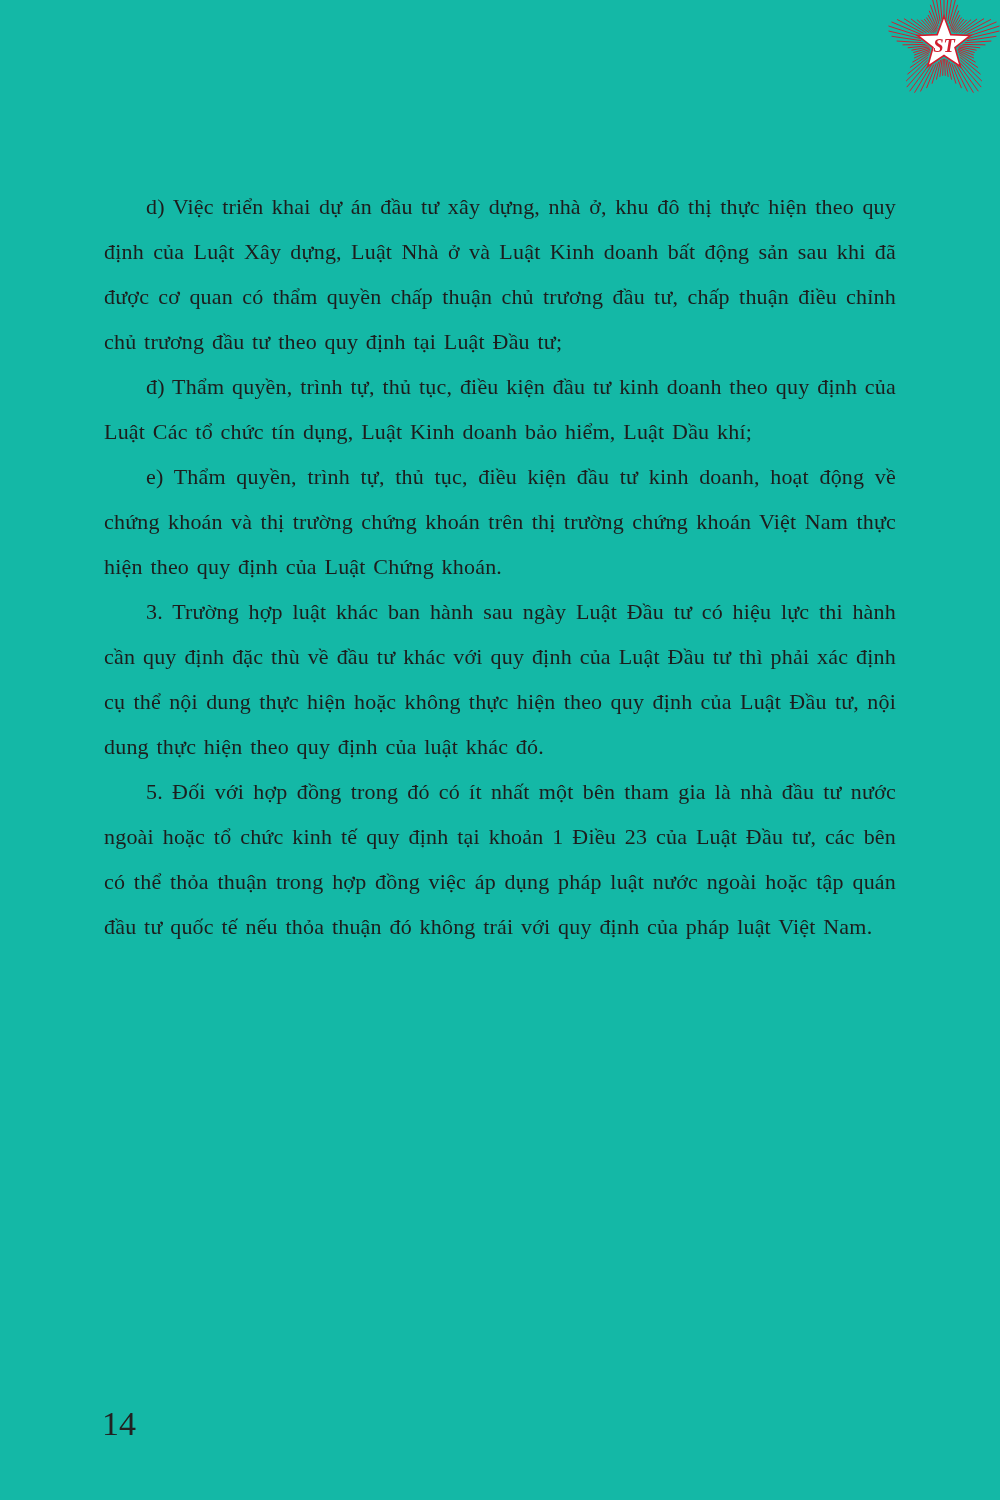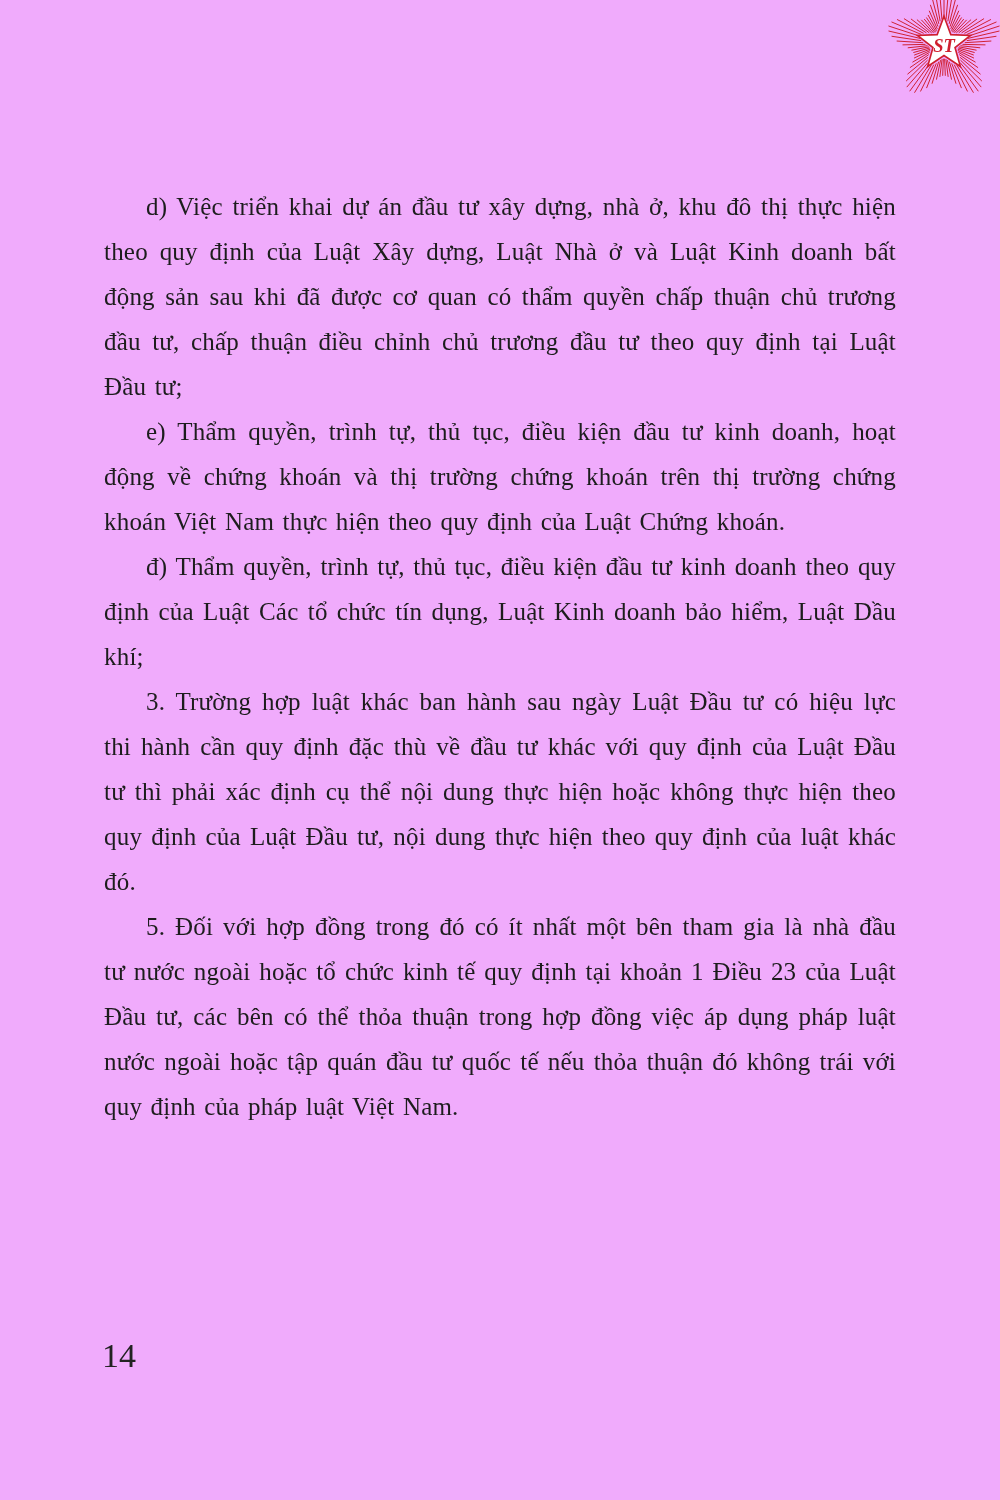--- a/index.html
+++ b/index.html
@@ -1,44 +1,44 @@
 <!DOCTYPE html>
 <html lang="vi"><head>
 <meta charset="utf-8">
 <style>
   html, body { margin: 0; padding: 0; background: #e8e8e8; }
   .page {
     position: relative;
     width: 1000px;
     height: 1500px;
     margin: 0 auto;
-    background: #f0abfc;
+    background: #14b8a6;
     overflow: hidden;
     font-family: "Liberation Serif", "DejaVu Serif", serif;
     color: #1d1d1d;
   }
   .text-block {
     position: absolute;
     left: 104px;
     top: 184px;
     width: 792px;
-    font-size: 25px;
+    font-size: 22px;
     line-height: 45px;
     text-align: justify;
     letter-spacing: 0.2px;
   }
   .text-block p {
     margin: 0;
     text-indent: 42px;
     word-spacing: 2px;
   }
   .page-number {
     position: absolute;
     left: 102px;
-    top: 1336px;
+    top: 1404px;
     font-size: 34px;
     line-height: 40px;
     color: #222222;
     text-align: center;
   }
   .publisher-logo {
     position: absolute;
     top: -14px;
     right: -2px;
     width: 116px;
@@ -132,23 +132,23 @@
         </g>
       <polygon class="star-core" points="50,26 55.88,41.91 72.83,42.58 59.51,53.09 64.11,69.42 50,60 35.89,69.42 40.49,53.09 27.17,42.58 44.12,41.91" fill="#ffffff" stroke-width="1.4" stroke="#cf1f2f"></polygon>
       <text class="logo-monogram" x="50" y="56.5" text-anchor="middle" font-size="16" font-style="italic" font-weight="bold" font-family="Liberation Serif, serif" fill="#cf1f2f">ST</text>
     </svg>
   </div>
 
   <div class="text-block">
 
       <p>d) Việc triển khai dự án đầu tư xây dựng, nhà ở, khu đô thị thực hiện theo quy định của Luật Xây dựng, Luật Nhà ở và Luật Kinh doanh bất động sản sau khi đã được cơ quan có thẩm quyền chấp thuận chủ trương đầu tư, chấp thuận điều chỉnh chủ trương đầu tư theo quy định tại Luật Đầu tư;</p>
 
+      <p>đ) Thẩm quyền, trình tự, thủ tục, điều kiện đầu tư kinh doanh theo quy định của Luật Các tổ chức tín dụng, Luật Kinh doanh bảo hiểm, Luật Dầu khí;</p>
+
       <p>e) Thẩm quyền, trình tự, thủ tục, điều kiện đầu tư kinh doanh, hoạt động về chứng khoán và thị trường chứng khoán trên thị trường chứng khoán Việt Nam thực hiện theo quy định của Luật Chứng khoán.</p>
-
-      <p>đ) Thẩm quyền, trình tự, thủ tục, điều kiện đầu tư kinh doanh theo quy định của Luật Các tổ chức tín dụng, Luật Kinh doanh bảo hiểm, Luật Dầu khí;</p>
 
       <p>3. Trường hợp luật khác ban hành sau ngày Luật Đầu tư có hiệu lực thi hành cần quy định đặc thù về đầu tư khác với quy định của Luật Đầu tư thì phải xác định cụ thể nội dung thực hiện hoặc không thực hiện theo quy định của Luật Đầu tư, nội dung thực hiện theo quy định của luật khác đó.</p>
 
       <p>5. Đối với hợp đồng trong đó có ít nhất một bên tham gia là nhà đầu tư nước ngoài hoặc tổ chức kinh tế quy định tại khoản 1 Điều 23 của Luật Đầu tư, các bên có thể thỏa thuận trong hợp đồng việc áp dụng pháp luật nước ngoài hoặc tập quán đầu tư quốc tế nếu thỏa thuận đó không trái với quy định của pháp luật Việt Nam.</p>
     </div>
 
   <div class="page-number">14</div>
 
 </div>
 

